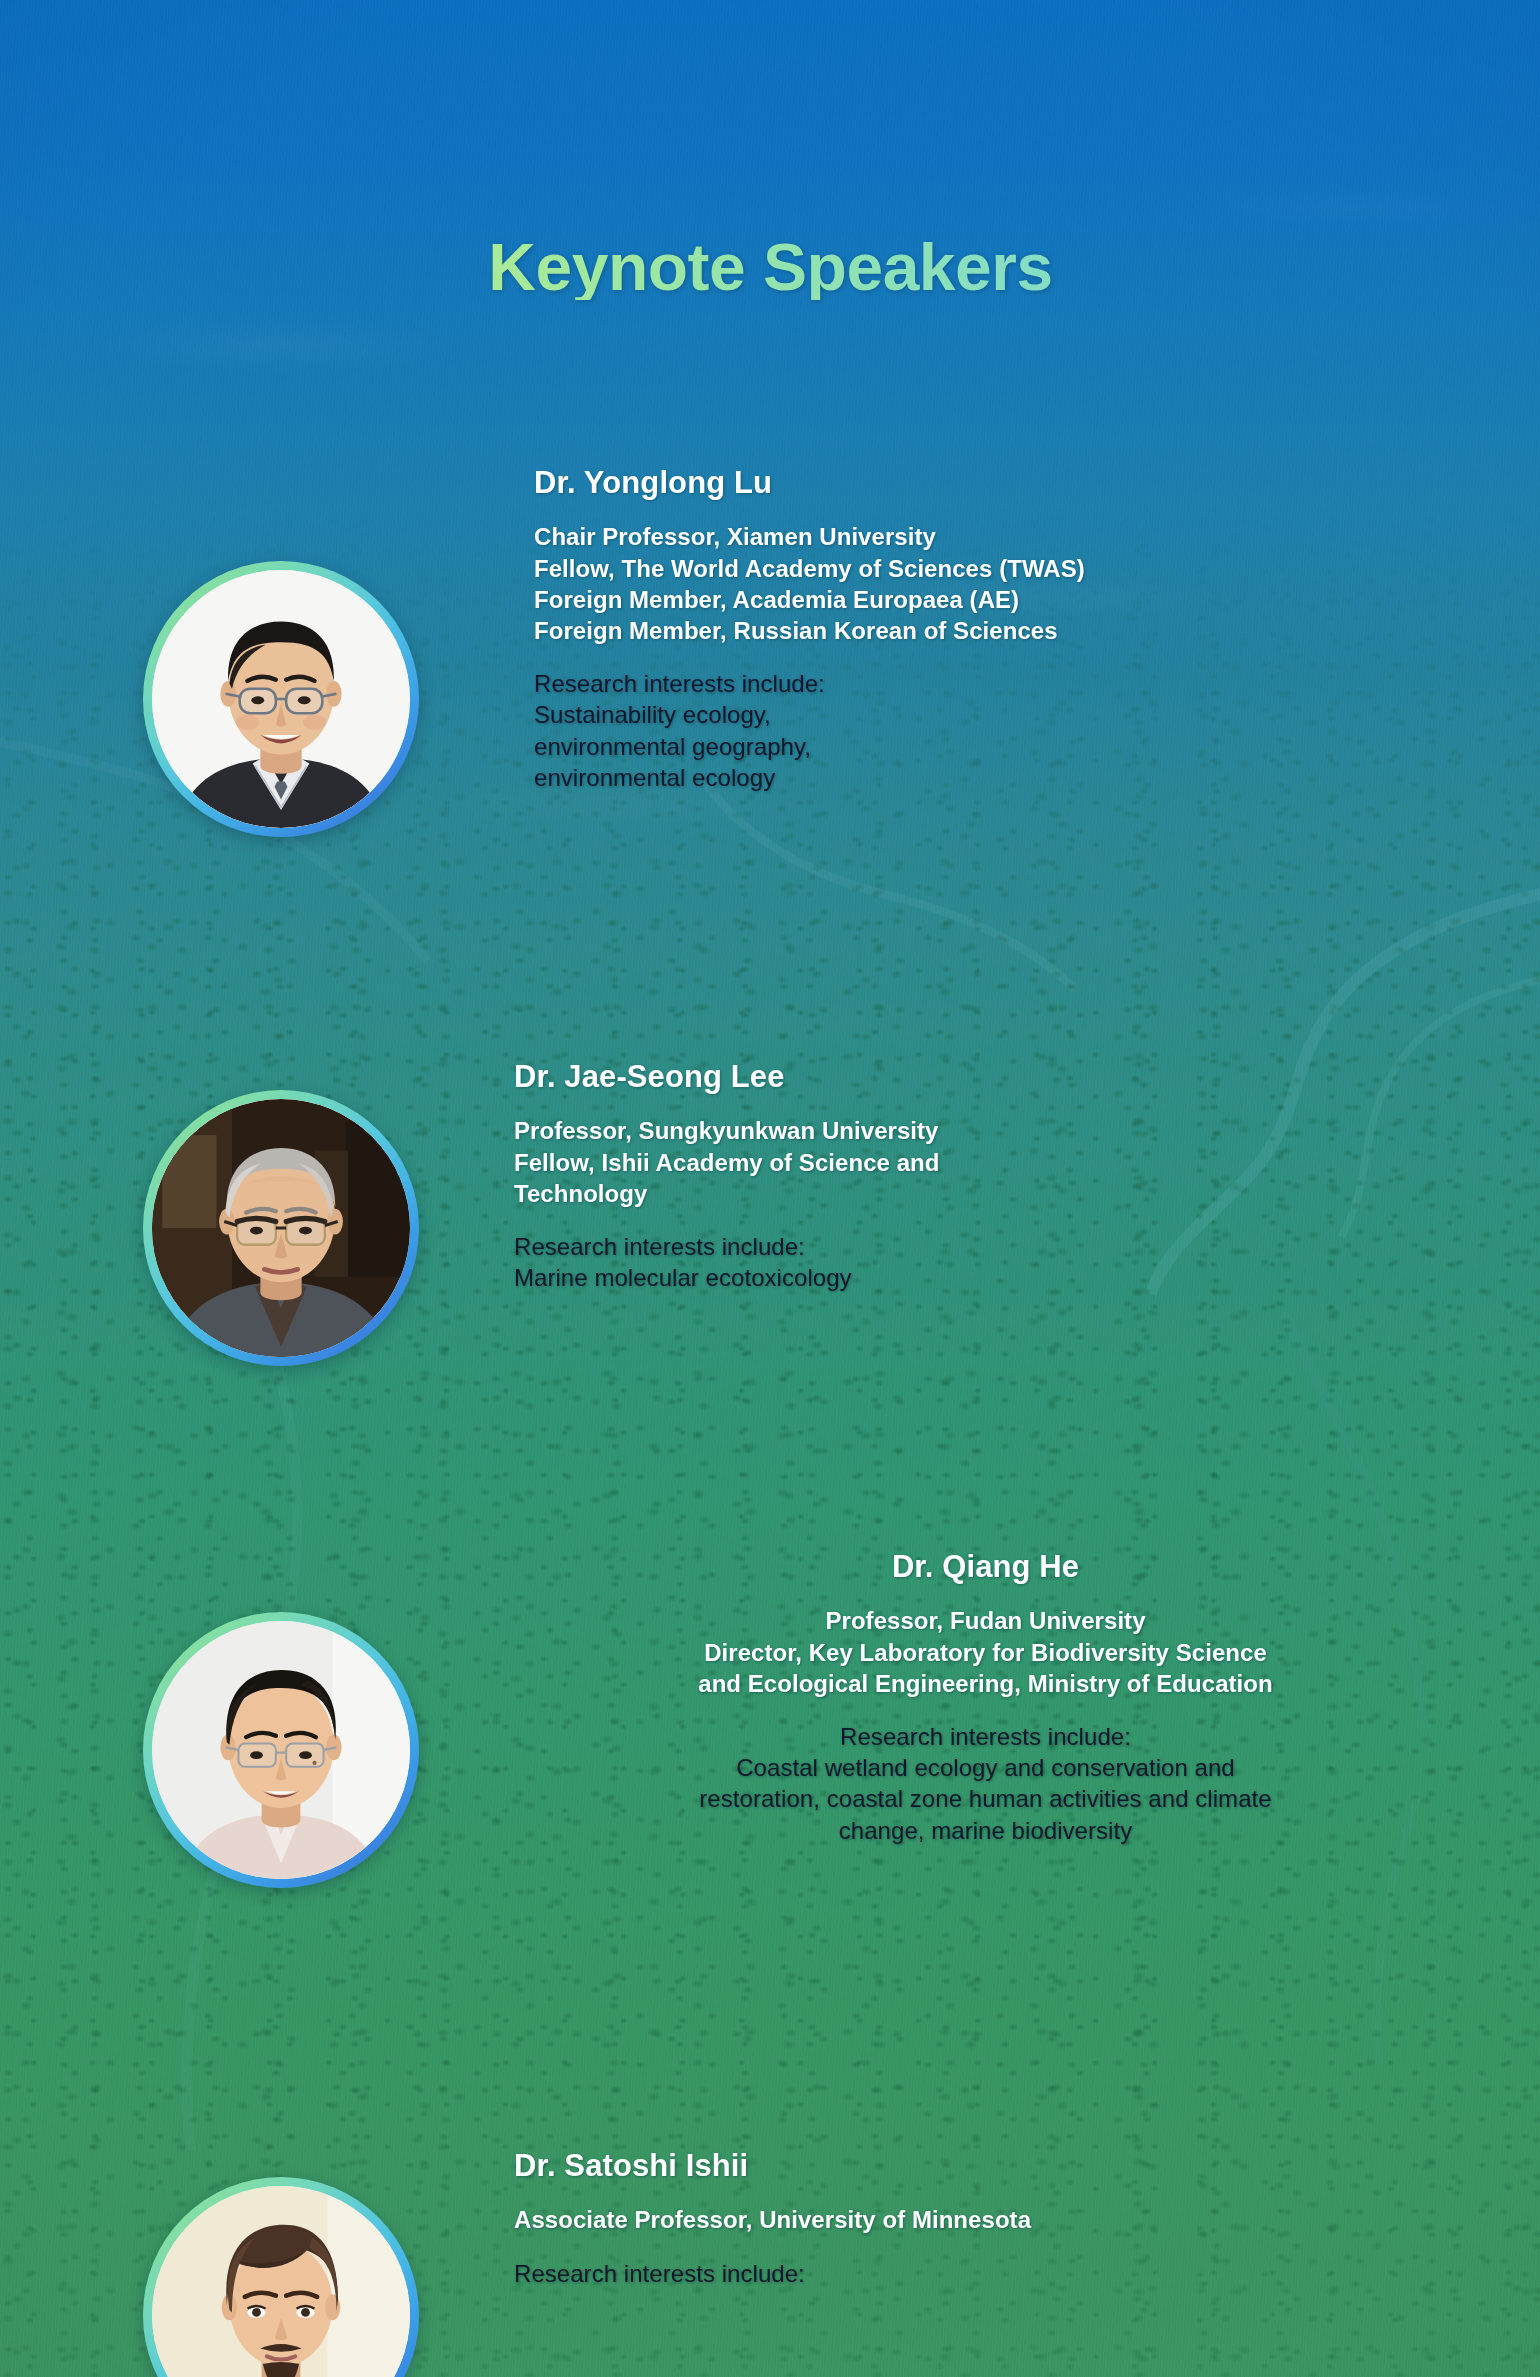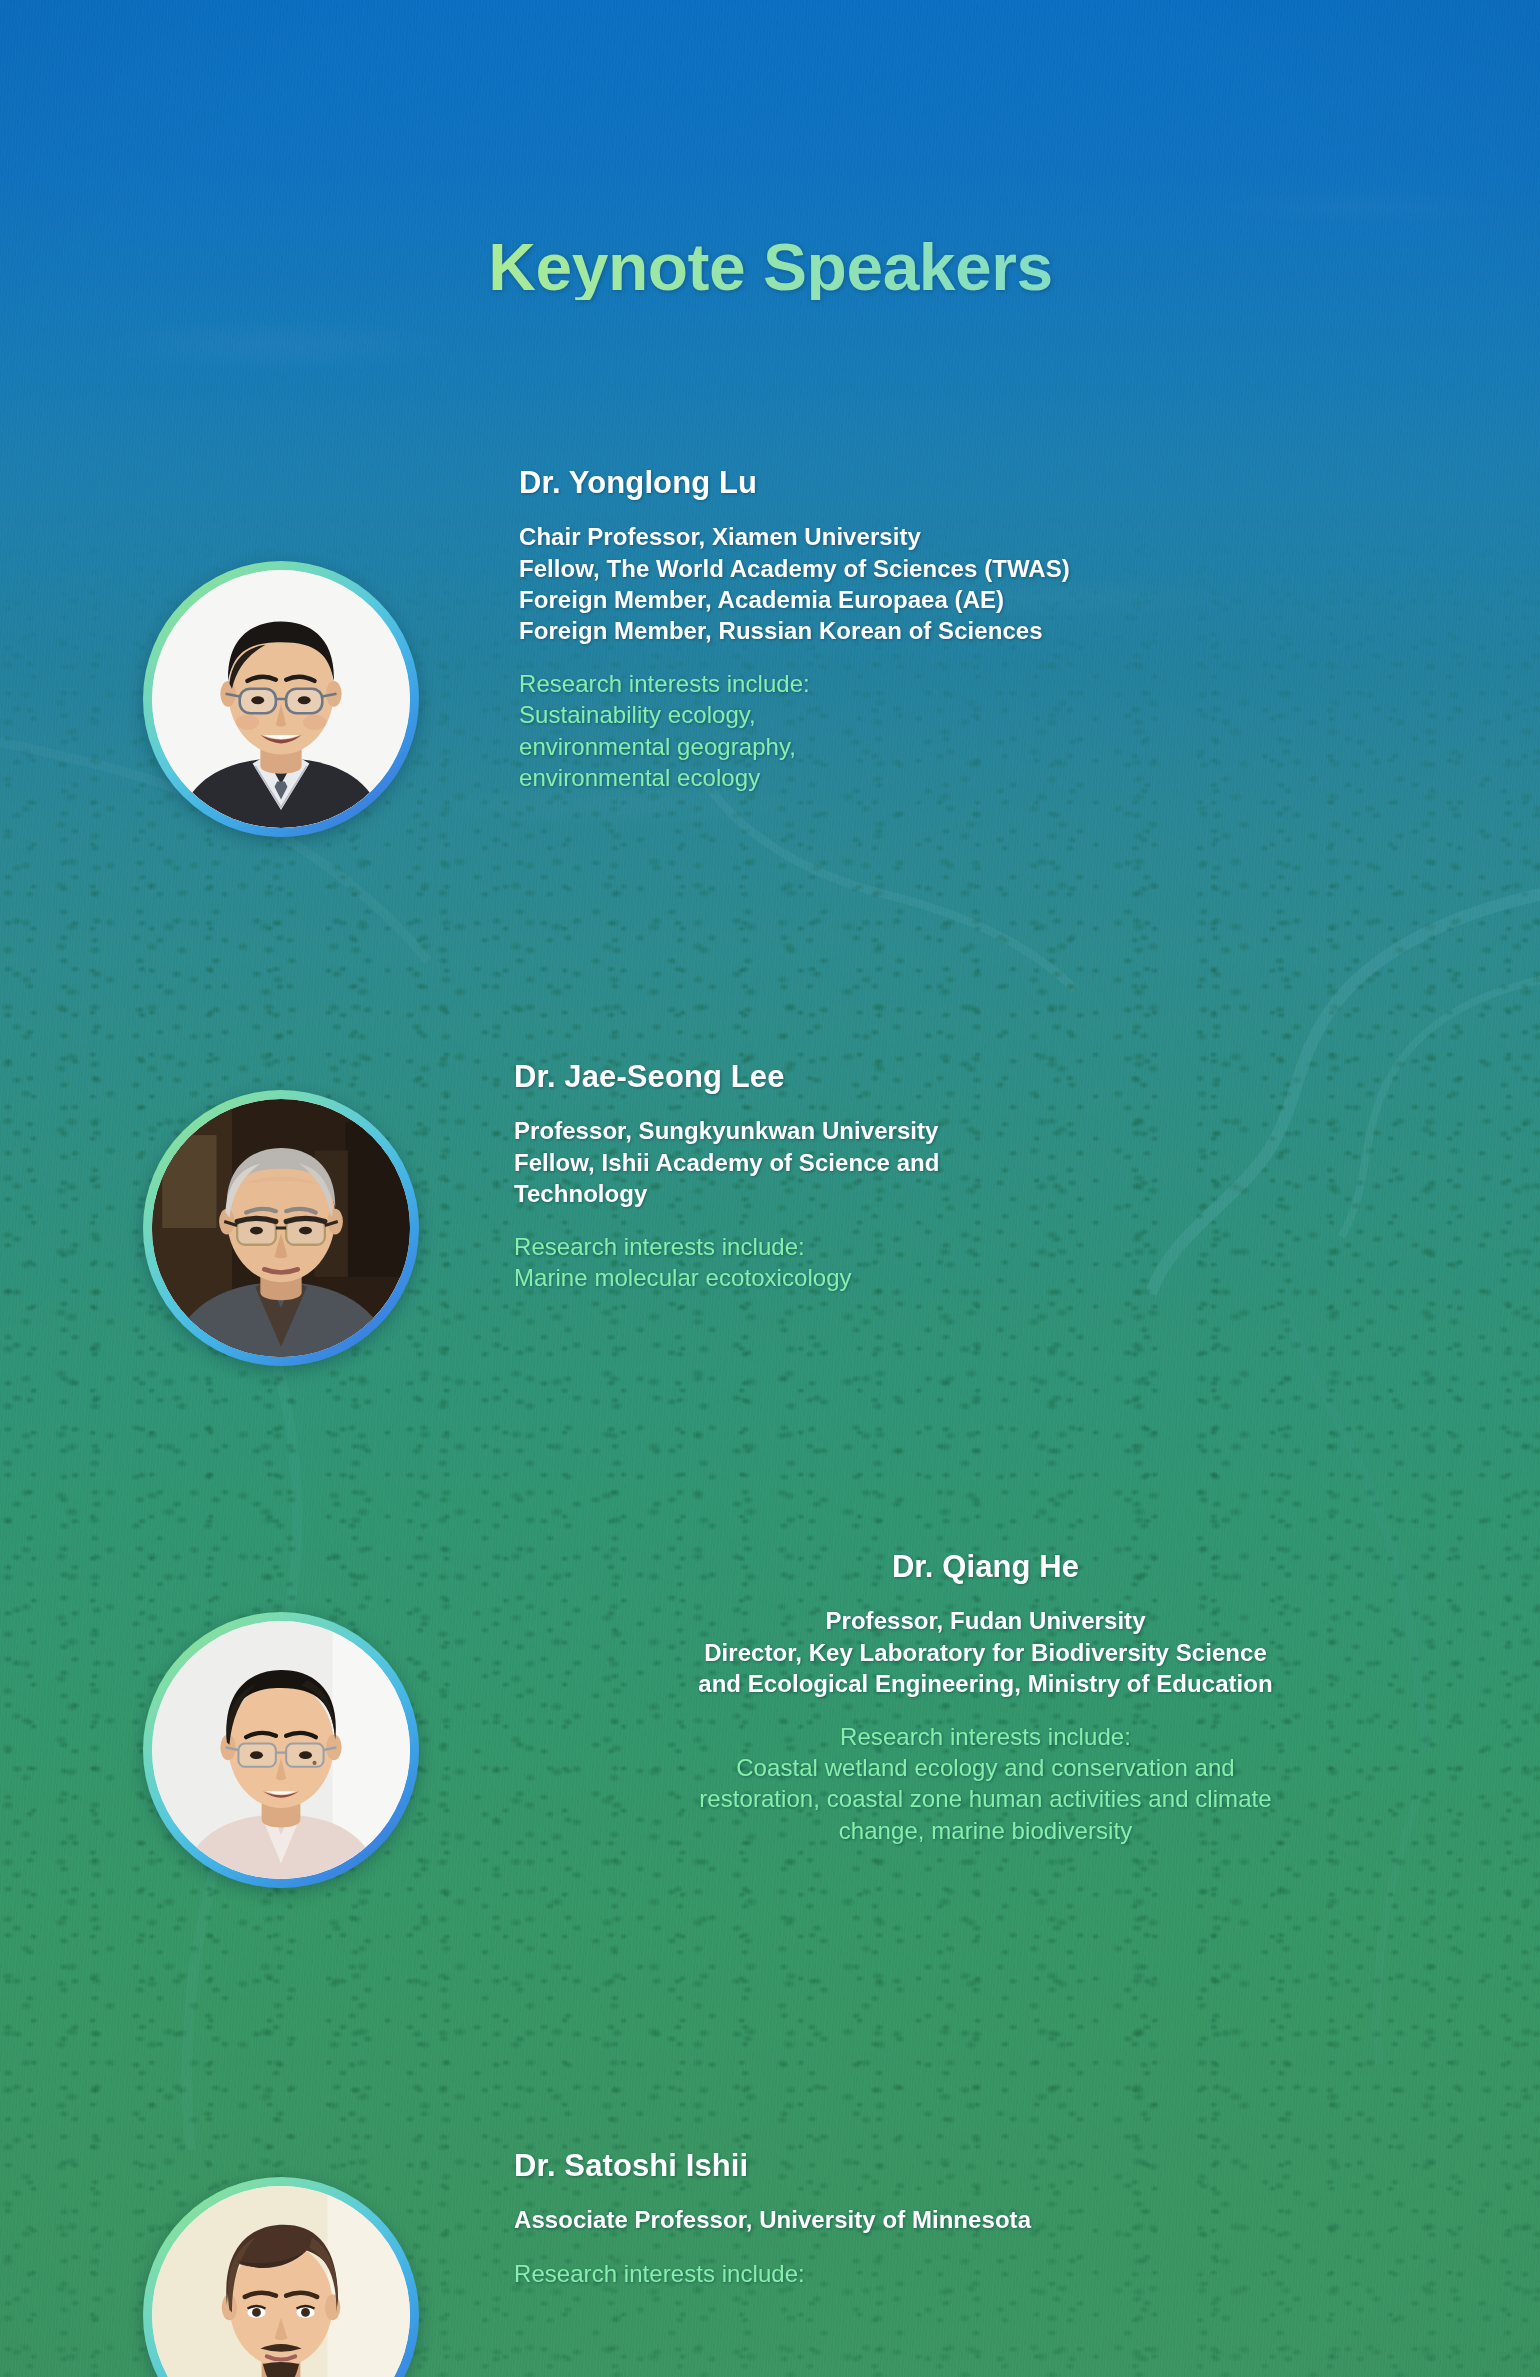--- a/index.html
+++ b/index.html
@@ -167,21 +167,21 @@
     font-weight:bold;
     color:#ffffff;
     line-height:1.30;
     letter-spacing:0.05px;
     text-shadow:1px 1.4px 2.9px rgba(0,40,60,.42);
   }
 
   .spk-research {
     font-size:24px;
     font-weight:normal;
-    color:#86efac;
+    color:#0f172a;
     line-height:1.30;
     letter-spacing:0.05px;
     text-shadow:1px 1.4px 2.9px rgba(0,40,60,.42);
   }
 
   .gap-affil   { margin-top:22px; }
   .gap-research{ margin-top:22px; }
 </style>
 </head>
 <body>
@@ -256,21 +256,21 @@
               <path d="M84,128 q16,13 32,0 q-16,7 -32,0 Z" fill="#8d4742"></path>
               <path d="M86,128 q14,6 28,0 Z" fill="#fbfbf7"></path>
 
               <ellipse cx="74" cy="118" rx="9" ry="6" fill="#e0a783" opacity=".45"></ellipse>
               <ellipse cx="126" cy="118" rx="9" ry="6" fill="#e0a783" opacity=".45"></ellipse>
             </g>
           </svg>
         </div>
       </div>
 
-      <div class="spk-text" style="left:519px; top:0; width:932px;">
+      <div class="spk-text" style="left:534px; top:0; width:932px;">
         <div class="spk-name">Dr. Yonglong Lu</div>
 
         <div class="gap-affil">
           <div class="spk-affil">Chair Professor, Xiamen University</div>
           <div class="spk-affil">Fellow, The World Academy of Sciences (TWAS)</div>
           <div class="spk-affil">Foreign Member, Academia Europaea (AE)</div>
           <div class="spk-affil">Foreign Member, Russian Korean of Sciences</div>
         </div>
 
         <div class="gap-research">

